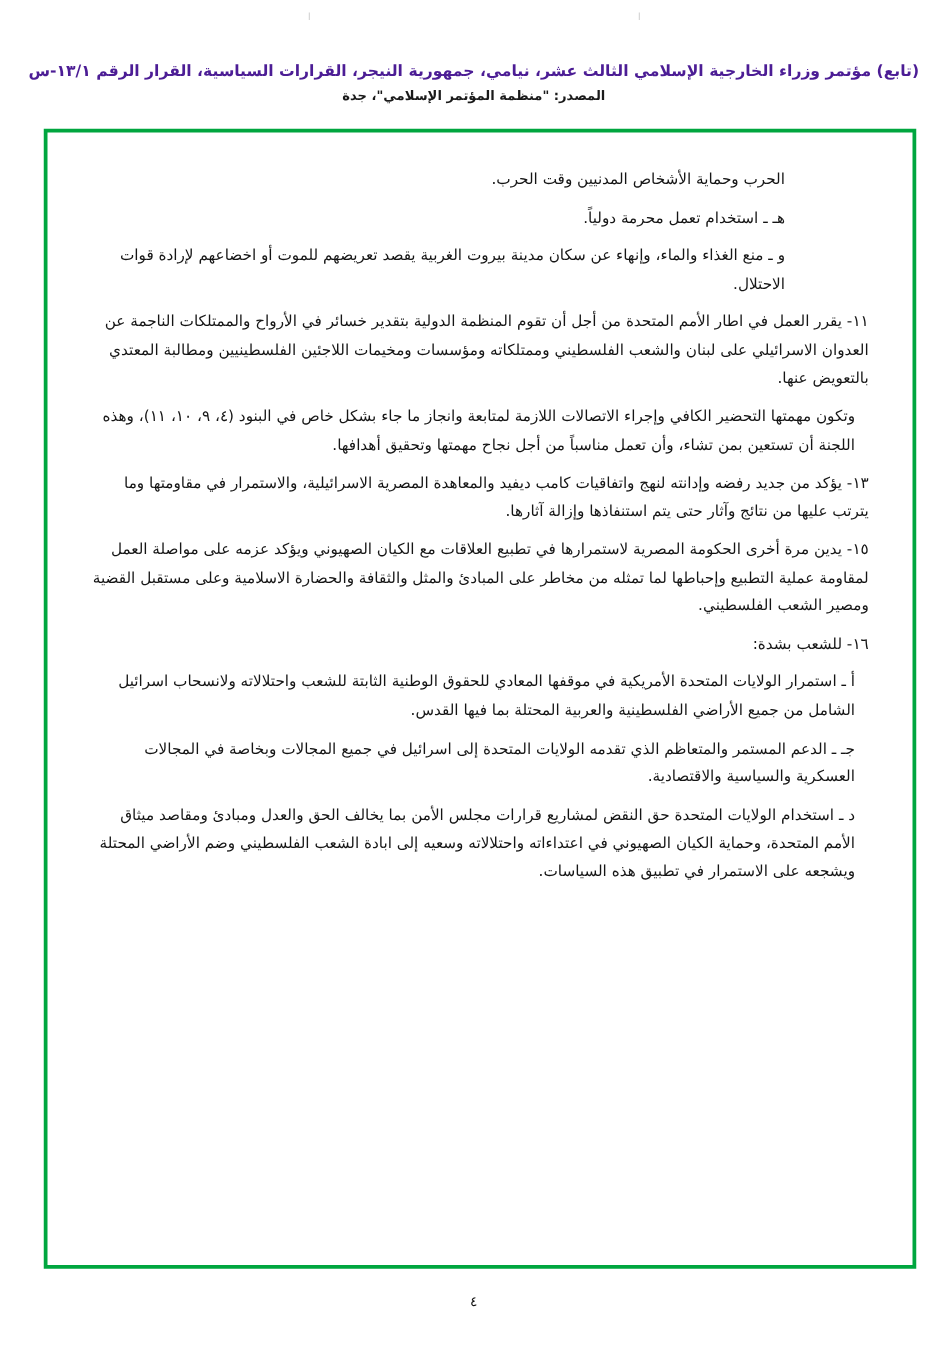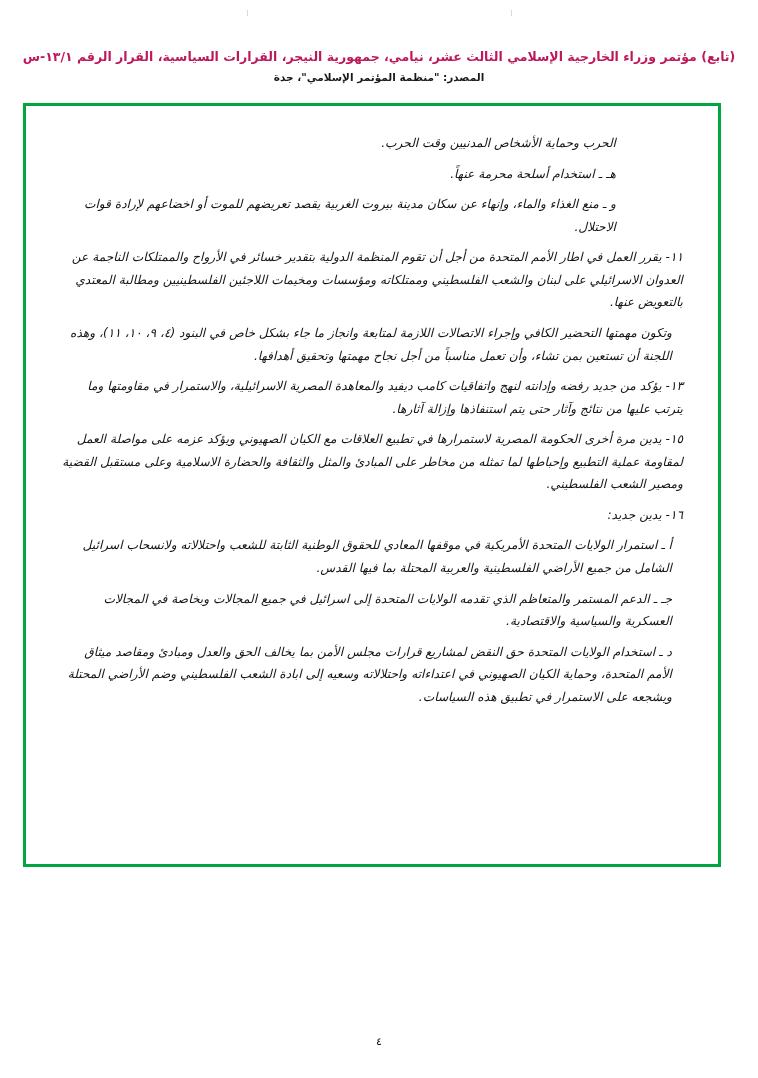--- a/index.html
+++ b/index.html
@@ -27,42 +27,41 @@
     position: absolute;
     top: 48px;
     left: 0;
     right: 0;
     text-align: center;
     direction: rtl;
   }
   .doc-header .title-line {
     font-size: 12.5px;
     font-weight: bold;
-    color: #be185d;
+    color: #4c1d95;
     letter-spacing: 0px;
     line-height: 1.5;
   }
   .doc-header .source-line {
     margin-top: 4px;
     font-size: 10.5px;
     font-weight: bold;
     color: #1a1a1a;
   }
 
   
   .frame {
     position: absolute;
     top: 103px;
-    left: 23px;
+    left: 35px;
     width: 698px;
-    height: 764px;
+    height: 912px;
     border: 3px solid #00a63f;
     box-sizing: border-box;
     background: #ffffff;
-    font-style: italic;
   }
   .frame-inner {
     position: absolute;
     inset: 0;
     padding: 26px 34px 20px 34px;
     box-sizing: border-box;
     overflow: hidden;
   }
 
   
@@ -128,27 +127,27 @@
 
   <div class="doc-header">
     <div class="title-line">(تابع) مؤتمر وزراء الخارجية الإسلامي الثالث عشر، نيامي، جمهورية النيجر، القرارات السياسية، القرار الرقم ١٣/١-س</div>
     <div class="source-line">المصدر: "منظمة المؤتمر الإسلامي"، جدة</div>
   </div>
 
   <div class="frame">
     <div class="frame-inner">
       <div class="body-text" id="body-text">
           <div class="para indent-top"><span class="txt">الحرب وحماية الأشخاص المدنيين وقت الحرب.</span></div>
-          <div class="para indent-top"><span class="txt">هـ ـ استخدام أسلحة محرمة عنهاً.</span></div>
+          <div class="para indent-top"><span class="txt">هـ ـ استخدام تعمل محرمة دولياً.</span></div>
           <div class="para indent-top"><span class="txt">و ـ منع الغذاء والماء، وإنهاء عن سكان مدينة بيروت الغربية يقصد تعريضهم للموت أو اخضاعهم لإرادة قوات الاحتلال.</span></div>
           <div class="para hang"><span class="num">١١- </span><span class="txt">يقرر العمل في اطار الأمم المتحدة من أجل أن تقوم المنظمة الدولية بتقدير خسائر في الأرواح والممتلكات الناجمة عن العدوان الاسرائيلي على لبنان والشعب الفلسطيني وممتلكاته ومؤسسات ومخيمات اللاجئين الفلسطينيين ومطالبة المعتدي بالتعويض عنها.</span></div>
           <div class="para sub"><span class="txt">وتكون مهمتها التحضير الكافي وإجراء الاتصالات اللازمة لمتابعة وانجاز ما جاء بشكل خاص في البنود (٤، ٩، ١٠، ١١)، وهذه اللجنة أن تستعين بمن تشاء، وأن تعمل مناسباً من أجل نجاح مهمتها وتحقيق أهدافها.</span></div>
           <div class="para hang"><span class="num">١٣- </span><span class="txt">يؤكد من جديد رفضه وإدانته لنهج واتفاقيات كامب ديفيد والمعاهدة المصرية الاسرائيلية، والاستمرار في مقاومتها وما يترتب عليها من نتائج وآثار حتى يتم استنفاذها وإزالة آثارها.</span></div>
           <div class="para hang"><span class="num">١٥- </span><span class="txt">يدين مرة أخرى الحكومة المصرية لاستمرارها في تطبيع العلاقات مع الكيان الصهيوني ويؤكد عزمه على مواصلة العمل لمقاومة عملية التطبيع وإحباطها لما تمثله من مخاطر على المبادئ والمثل والثقافة والحضارة الاسلامية وعلى مستقبل القضية ومصير الشعب الفلسطيني.</span></div>
-          <div class="para hang"><span class="num">١٦- </span><span class="txt">يدين جديد:</span></div>
+          <div class="para hang"><span class="num">١٦- </span><span class="txt">للشعب بشدة:</span></div>
           <div class="para sub"><span class="txt">أ ـ استمرار الولايات المتحدة الأمريكية في موقفها المعادي للحقوق الوطنية الثابتة للشعب واحتلالاته ولانسحاب اسرائيل الشامل من جميع الأراضي الفلسطينية والعربية المحتلة بما فيها القدس.</span></div>
           <div class="para sub"><span class="txt">جـ ـ الدعم المستمر والمتعاظم الذي تقدمه الولايات المتحدة إلى اسرائيل في جميع المجالات وبخاصة في المجالات العسكرية والسياسية والاقتصادية.</span></div>
           <div class="para sub"><span class="txt">د ـ استخدام الولايات المتحدة حق النقض لمشاريع قرارات مجلس الأمن بما يخالف الحق والعدل ومبادئ ومقاصد ميثاق الأمم المتحدة، وحماية الكيان الصهيوني في اعتداءاته واحتلالاته وسعيه إلى ابادة الشعب الفلسطيني وضم الأراضي المحتلة ويشجعه على الاستمرار في تطبيق هذه السياسات.</span></div>
         </div>
     </div>
   </div>
 
   <div class="page-number">٤</div>
 
 </div>

